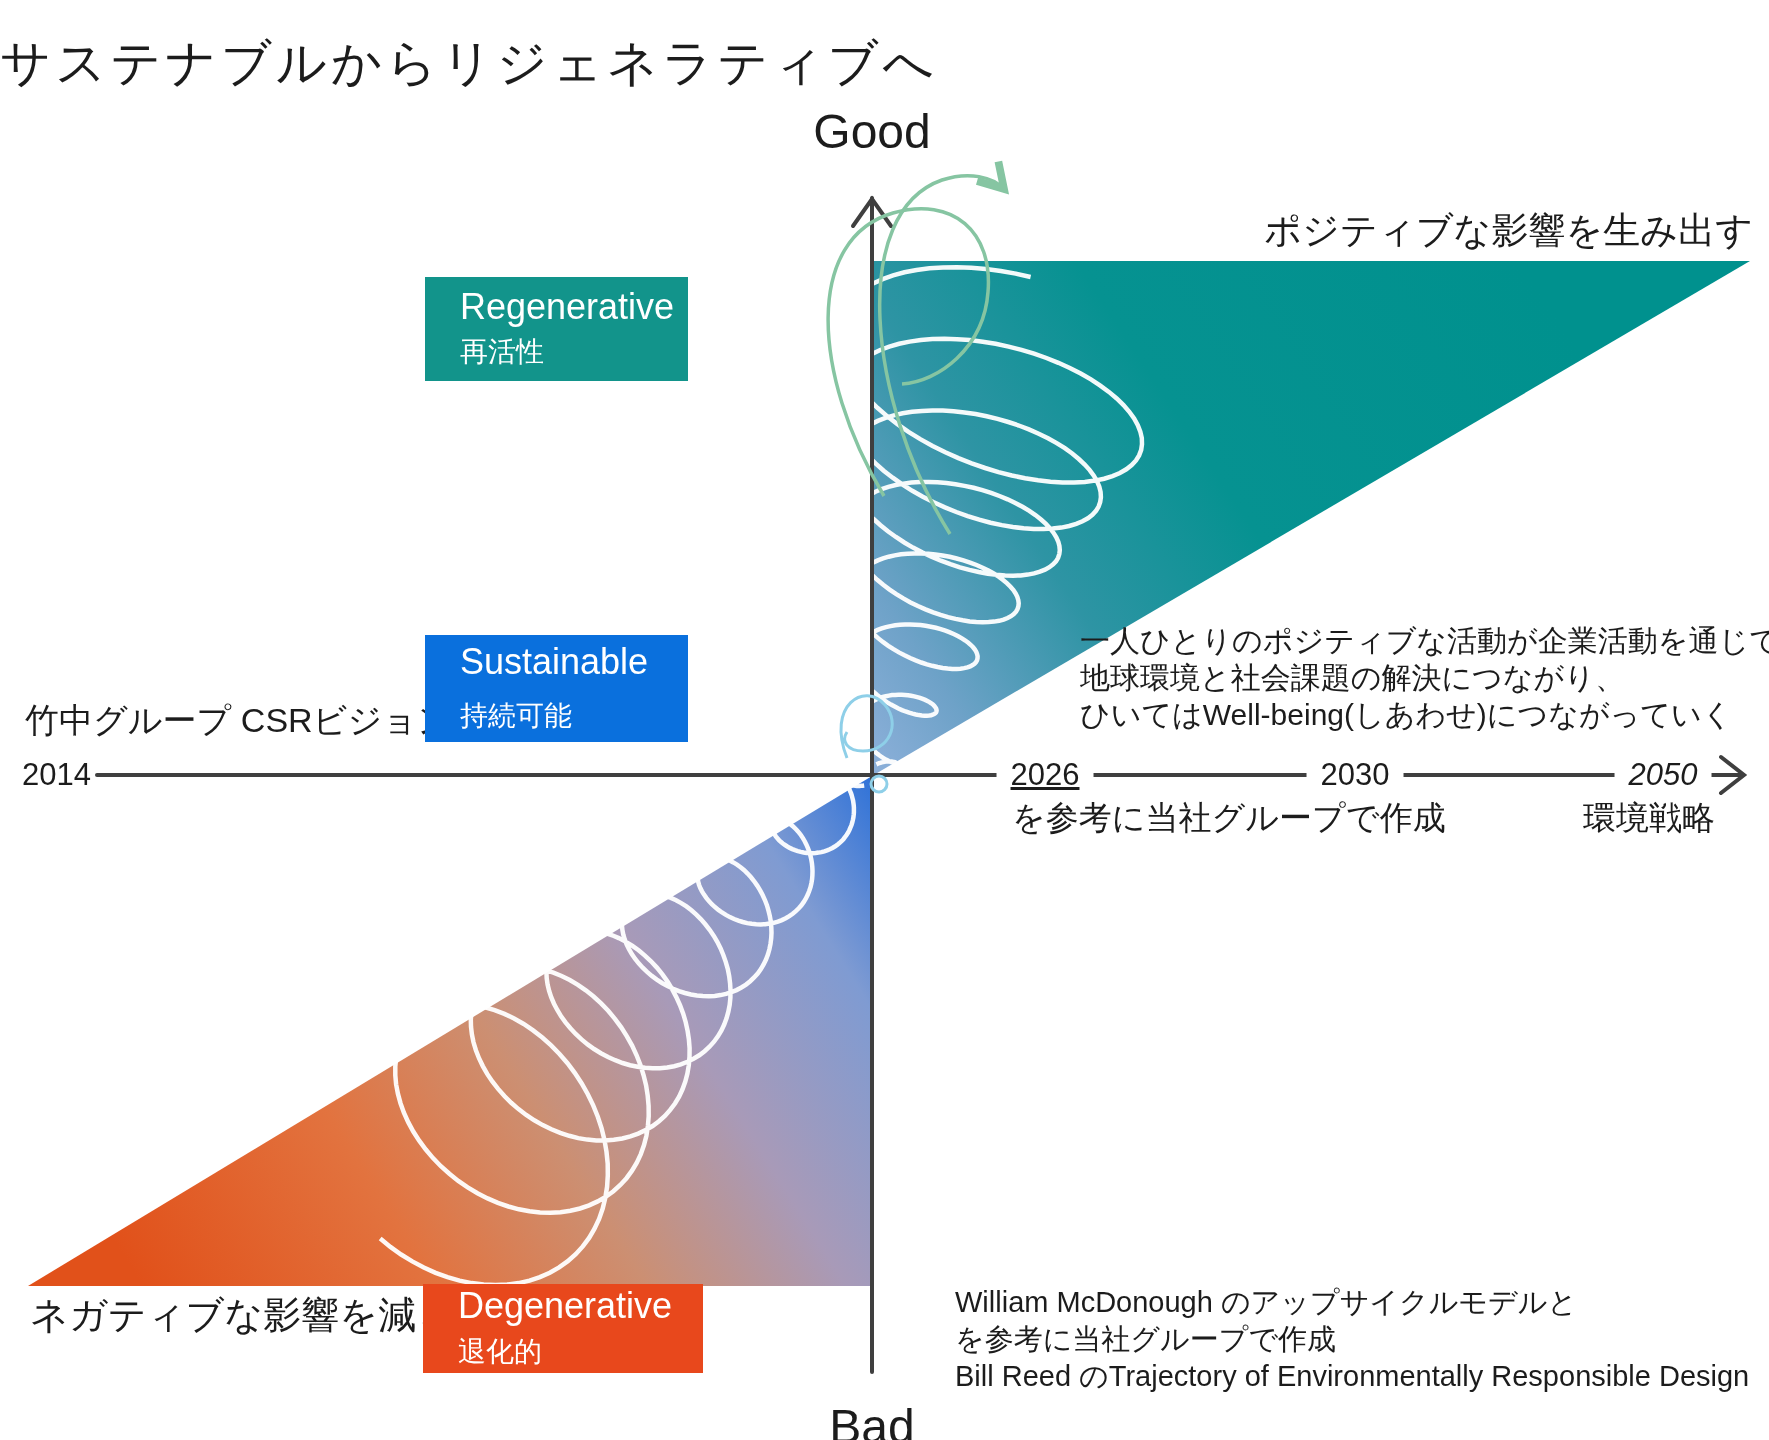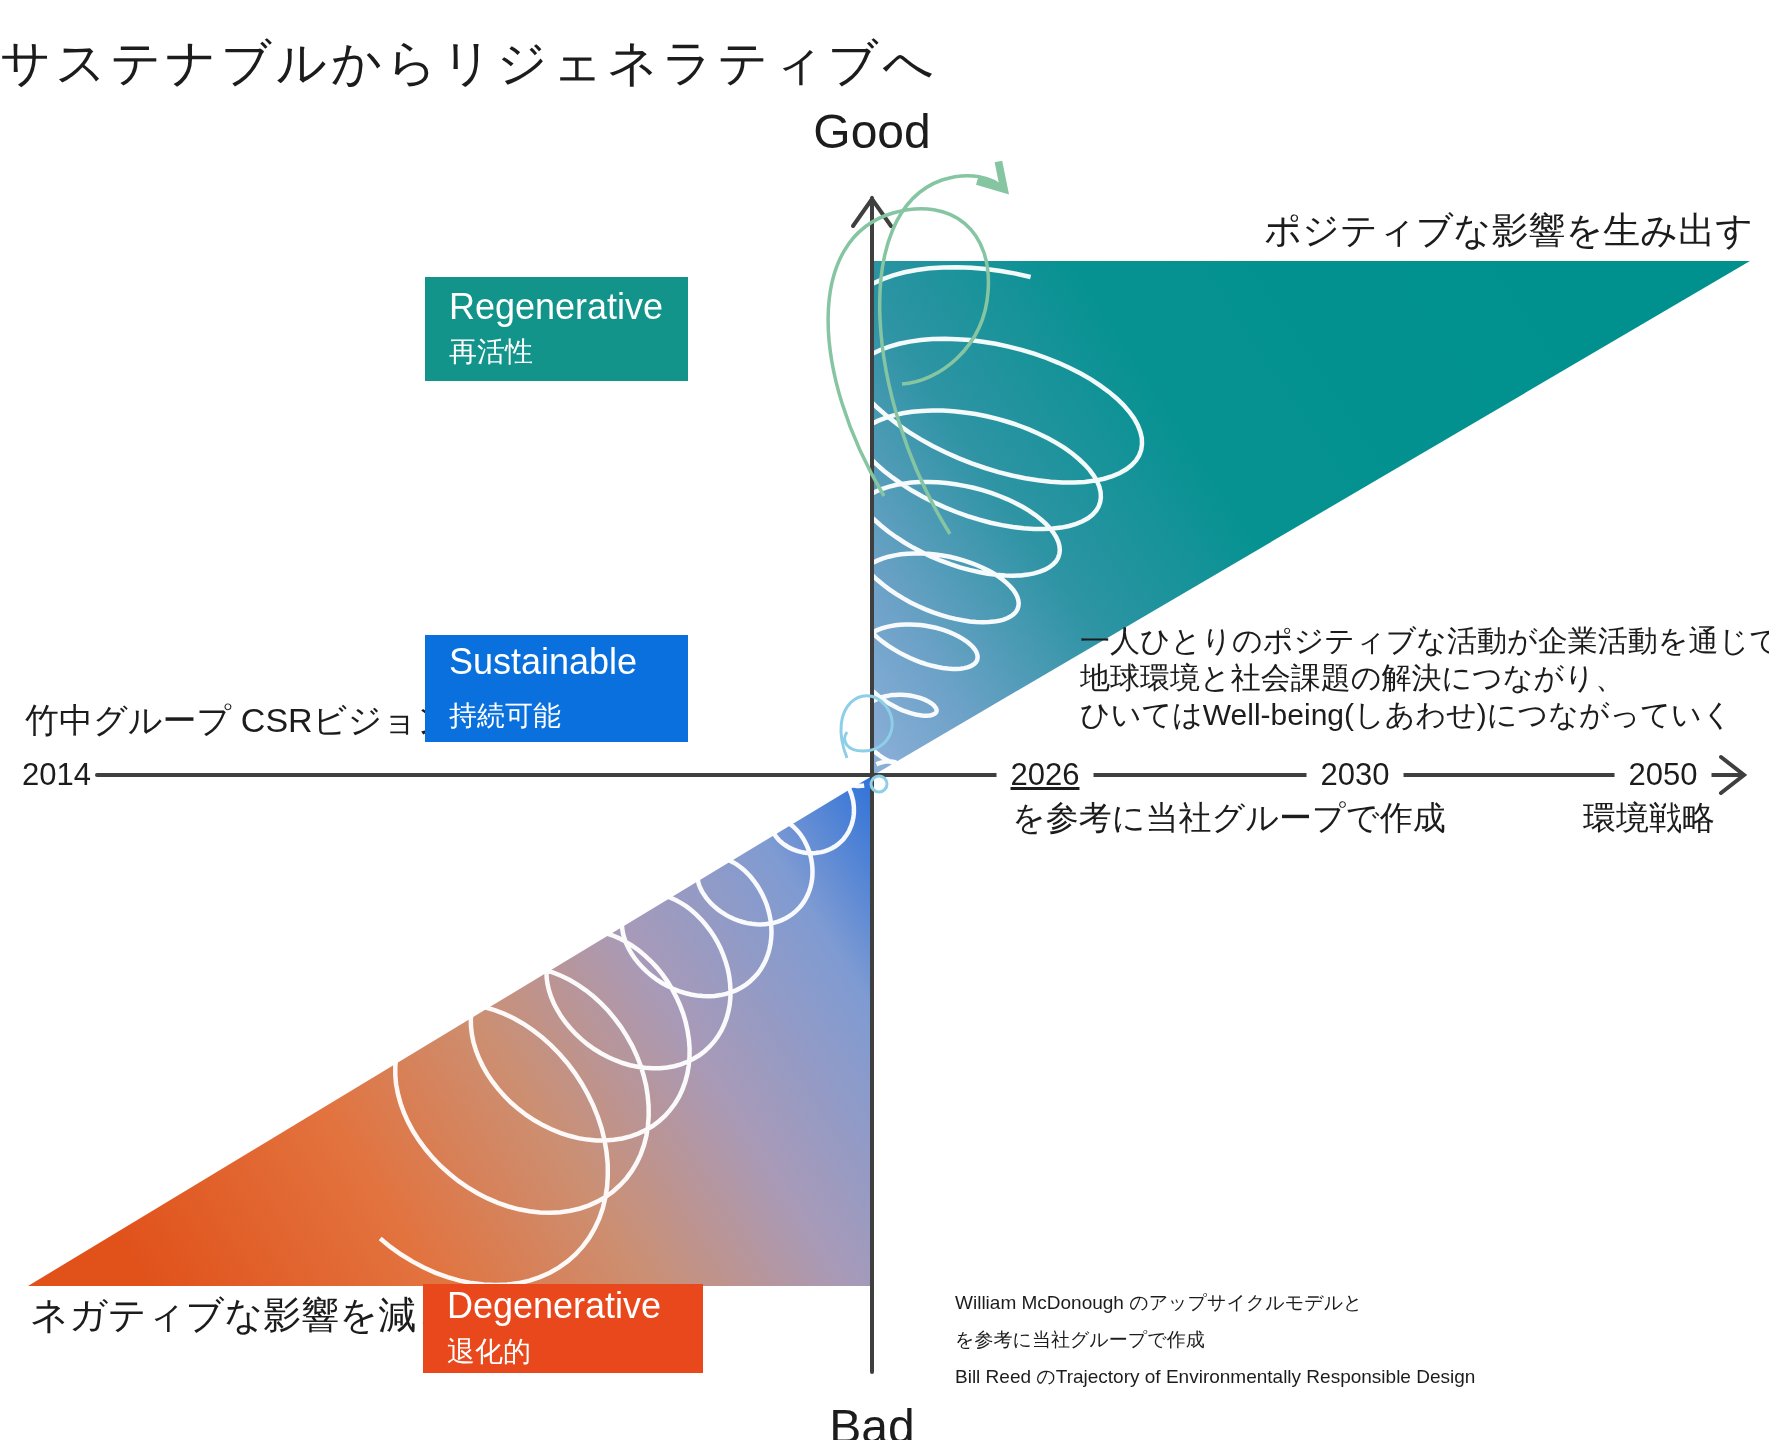--- a/index.html
+++ b/index.html
@@ -12,22 +12,22 @@
   .bad{left:872px;top:1356px;transform:translateX(-50%);font-size:48px;font-weight:500;margin-top:43px;}
   .year{top:775px;transform:translate(-50%,-50%);font-size:31px;background:#fff;padding:0 14px;}
   .year-left{left:22px;transform:translateY(-50%);padding:0;}
   .cap{font-size:34px;}
   .cap-csr{left:25px;top:698px;}
   .cap-mgmt{left:1012px;top:796px;font-size:33px;}
   .cap-env{left:1583px;top:796px;font-size:33px;}
   .pos{right:16px;top:206px;font-size:37px;}
   .neg{left:30px;top:1290px;font-size:38px;}
   .para{left:1080px;top:622px;font-size:30px;line-height:37px;}
-  .attr{left:955px;top:1284px;font-size:19px;line-height:37px;}
-  .stage{position:absolute;color:#fff;padding-left:24px;box-sizing:border-box;
+  .attr{left:955px;top:1284px;font-size:29px;line-height:37px;}
+  .stage{position:absolute;color:#fff;padding-left:35px;box-sizing:border-box;
          display:flex;flex-direction:column;justify-content:center;}
   .stage .en{font-size:36px;font-weight:500;line-height:1.12;}
   .stage .ja{font-size:28px;margin-top:6px;}
   .st-regen{left:425px;top:277px;width:263px;height:104px;}
   .st-sust{left:425px;top:635px;width:263px;height:107px;gap:9px;}
   .st-degen{left:423px;top:1284px;width:280px;height:89px;}
 </style>
 </head>
 <body>
 
@@ -85,21 +85,21 @@
     </g>
   </svg>
 
   <div class="lbl title">サステナブルからリジェネラティブへ</div>
   <div class="lbl good">Good</div>
   <div class="lbl bad">Bad</div>
 
   <div class="lbl year year-left">2014</div>
   <div class="lbl year" style="left:1045px;text-decoration:underline;">2026</div>
   <div class="lbl year" style="left:1355px;">2030</div>
-  <div class="lbl year" style="left:1663px;">2050</div>
+  <div class="lbl year" style="left:1663px;font-style:italic;">2050</div>
 
   <div class="lbl cap cap-csr">竹中グループ CSRビジョン</div>
   <div class="lbl cap cap-mgmt">を参考に当社グループで作成</div>
   <div class="lbl cap cap-env">環境戦略</div>
 
   <div class="lbl pos">ポジティブな影響を生み出す</div>
   <div class="lbl neg">ネガティブな影響を減らす</div>
 
   <div class="lbl para">
     <div>一人ひとりのポジティブな活動が企業活動を通じて</div>

